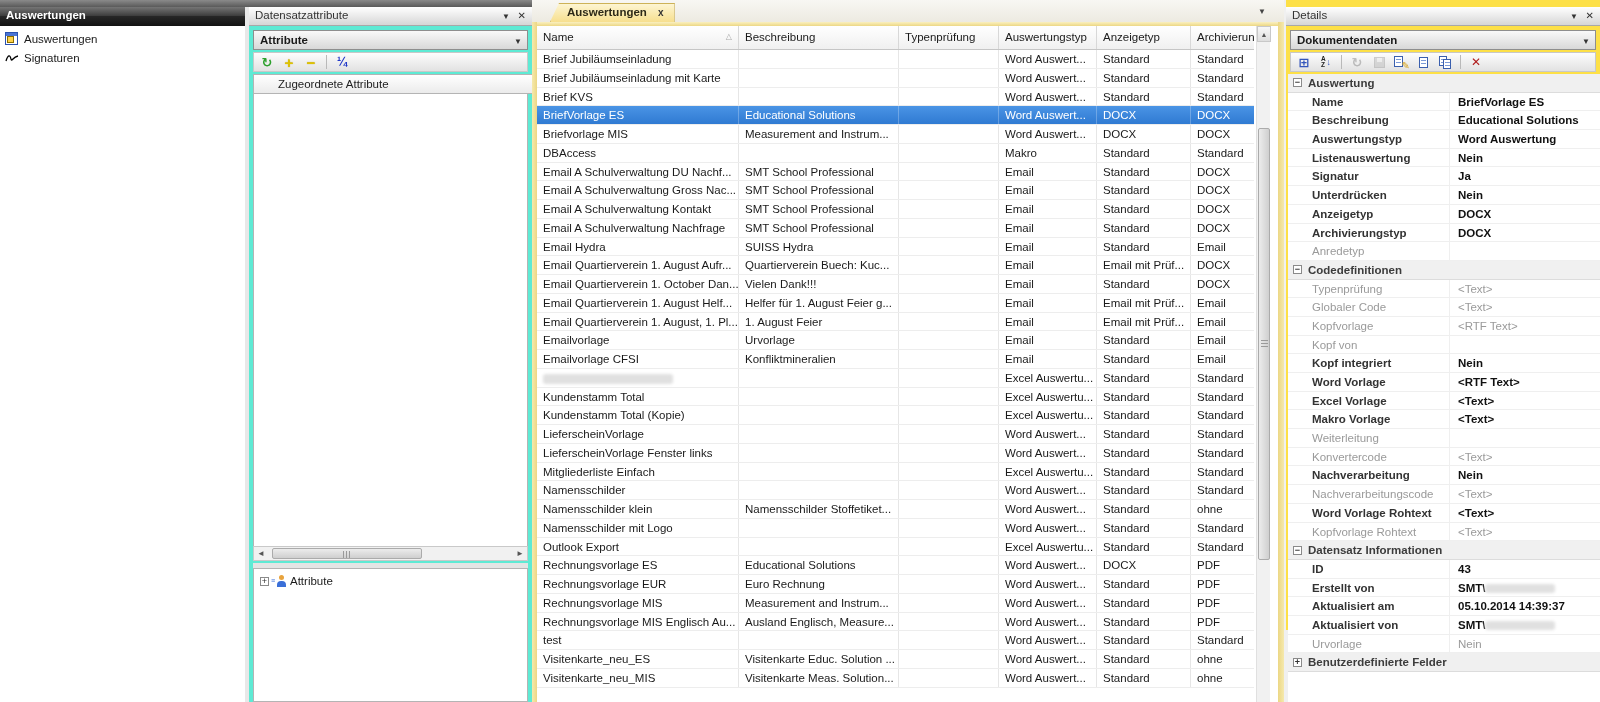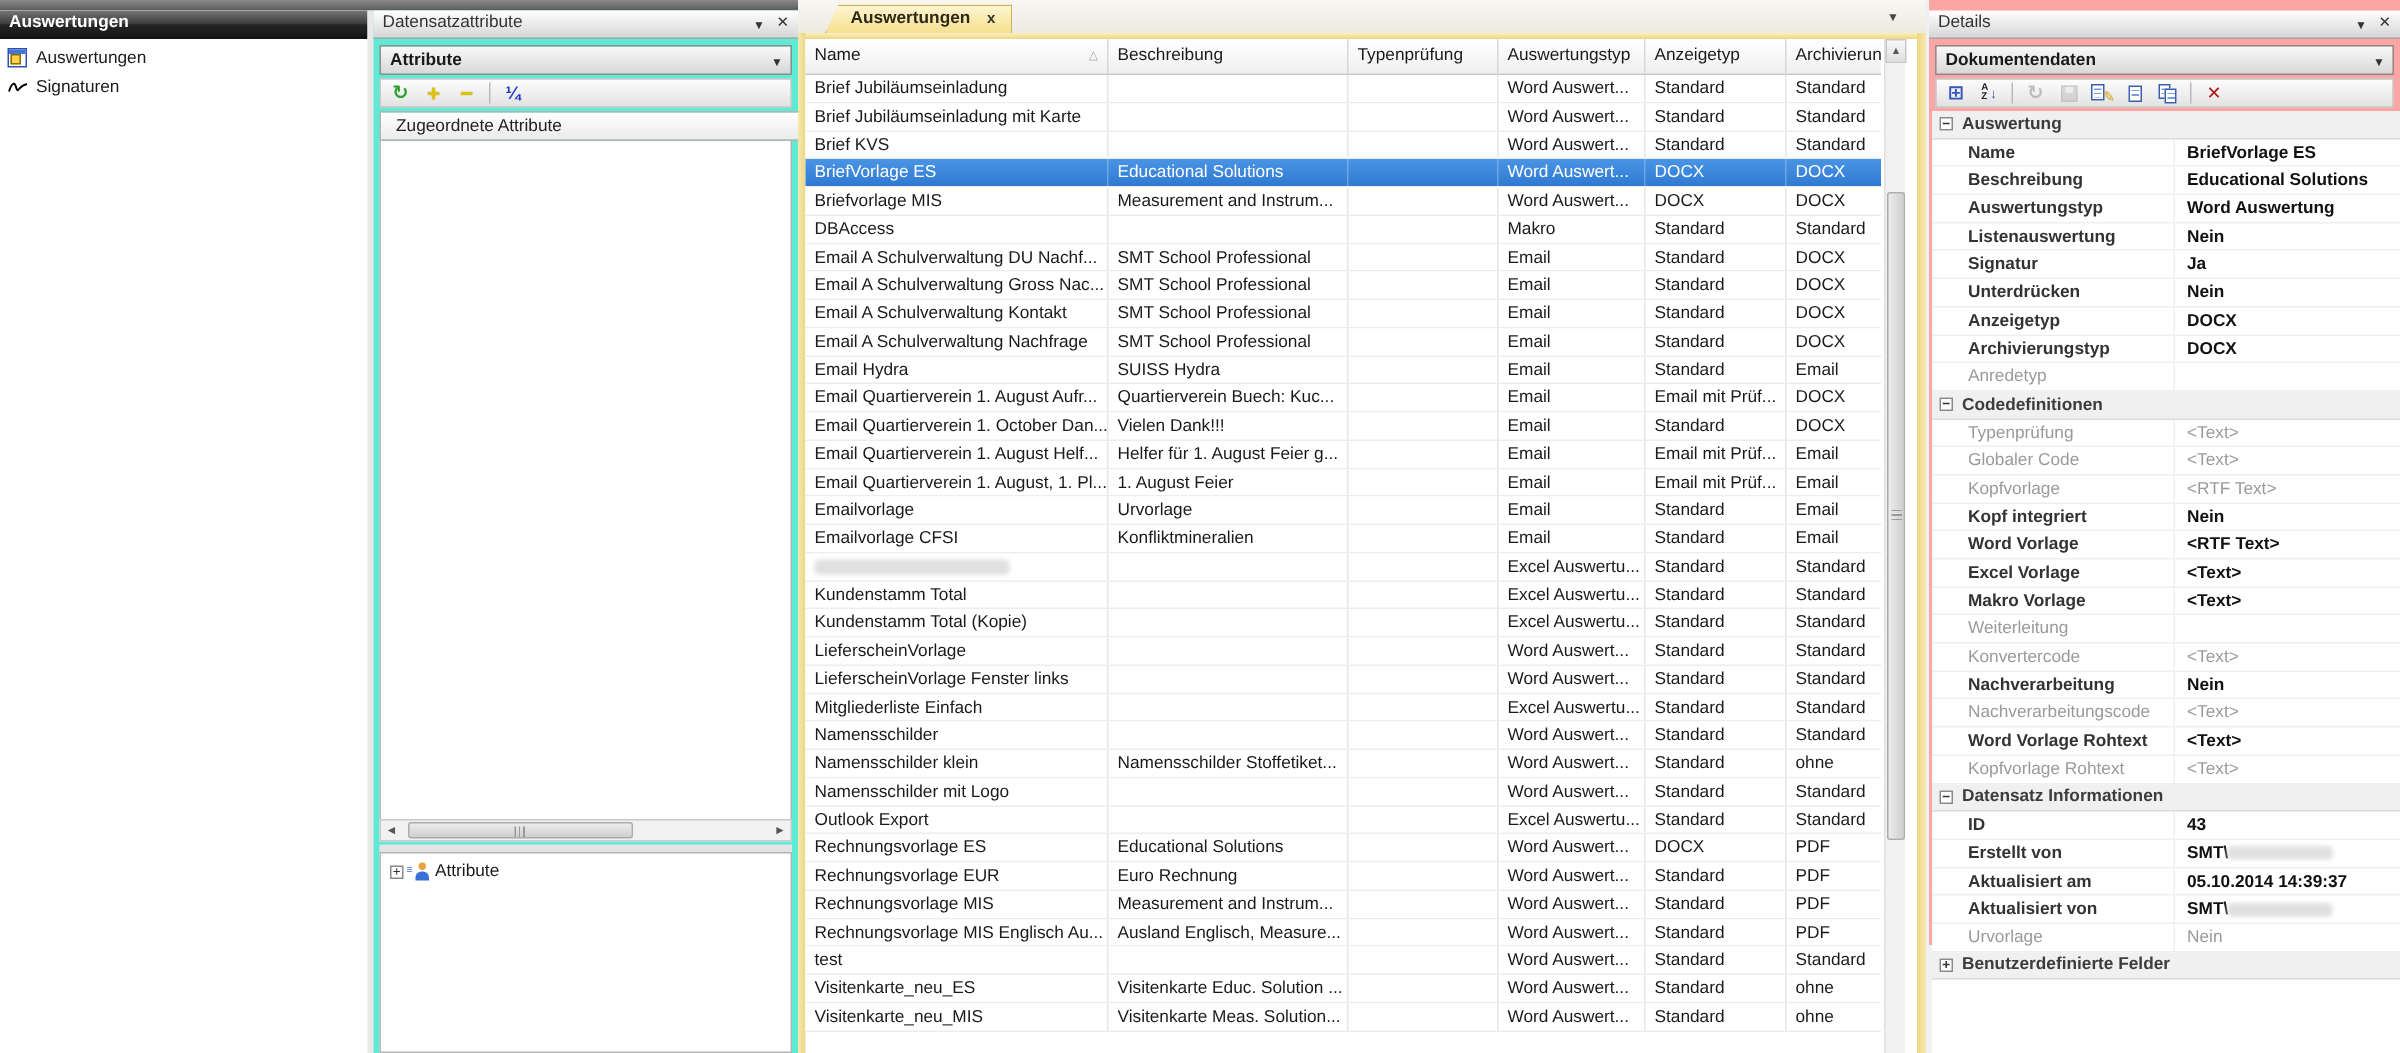--- a/index.html
+++ b/index.html
@@ -40,21 +40,21 @@
     background:linear-gradient(#f9f9f9,#d8d8d8); font-weight:bold; padding:3px 18px 0 6px; }
   .combo-arr { position:absolute; right:5px; top:6px; font-size:8px; color:#333; }
   #attr-combo { top:23px; }
   .toolbar { position:absolute; left:4px; width:275px; height:20px; background:linear-gradient(#fdfdfd,#e2e2e2);
     border:1px solid #c8c8c8; display:flex; align-items:center; padding-left:4px; gap:4px; }
   #attr-toolbar { top:45px; }
   .tbtn { width:18px; height:16px; display:inline-flex; align-items:center; justify-content:center; }
   .tbtn.disabled { filter:grayscale(1); opacity:.45; }
   .tsep { width:1px; height:14px; background:#b9b9b9; margin:0 2px; }
   .list-hdr { position:absolute; left:4px; top:67px; width:308px; height:20px;
-    background:linear-gradient(#ffffff,#ebebeb); border:1px solid #b4b4b4; padding:3px 0 0 10px; color:#222; }
+    background:linear-gradient(#ffffff,#ebebeb); border:1px solid #b4b4b4; padding:3px 0 0 24px; color:#222; }
   .attr-list { position:absolute; left:4px; top:87px; width:275px; height:452px; background:#fff;
     border-left:1px solid #b4b4b4; border-right:1px solid #b4b4b4; }
   .hscroll { position:absolute; left:4px; top:539px; width:275px; height:15px; background:#f1f1f1;
     border:1px solid #c9c9c9; display:flex; align-items:center; }
   .hs-arr { width:14px; text-align:center; font-size:8px; color:#555; }
   .hs-thumb { position:relative; margin-left:4px; width:150px; height:11px; border:1px solid #ababab; border-radius:2px;
     background:linear-gradient(#ececec,#cfcfcf); }
   .hs-thumb::after { content:""; position:absolute; left:50%; top:2px; width:8px; height:7px; transform:translateX(-50%);
     background:repeating-linear-gradient(90deg,#9a9a9a 0 1px,transparent 1px 3px); }
   .hs-arr.right { margin-left:auto; }
@@ -94,21 +94,21 @@
 
   .vscroll { position:absolute; left:719px; top:0; width:14px; height:676px; background:#f1f1f1; border-left:1px solid #e0e0e0; }
   .vs-arr { position:absolute; left:0; top:0; width:14px; height:16px; text-align:center; font-size:7px; padding-top:4px;
     color:#555; background:linear-gradient(#f8f8f8,#dedede); border:1px solid #c8c8c8; }
   .vs-thumb { position:absolute; left:1px; top:102px; width:12px; height:432px; border:1px solid #ababab; border-radius:2px;
     background:linear-gradient(90deg,#ececec,#cfcfcf); }
   .vs-thumb::after { content:""; position:absolute; top:50%; left:2px; width:7px; height:8px; transform:translateY(-50%);
     background:repeating-linear-gradient(180deg,#9a9a9a 0 1px,transparent 1px 3px); }
 
   
-  #details-panel { position:absolute; left:1286px; top:0; width:314px; height:630px; background:#fca5a5;text-decoration:underline; }
+  #details-panel { position:absolute; left:1286px; top:0; width:314px; height:630px; background:#fde047;text-decoration:underline; }
   #details-header { position:absolute; left:0; top:7px; width:314px; }
   #details-combo { top:30px; width:306px; }
   #details-toolbar { top:52px; width:306px; }
   #propgrid { position:absolute; left:2px; top:74px; width:312px; height:628px; background:#fff; overflow:hidden; }
   .psec { height:18.7px; background:#f0f0f0; border-bottom:1px solid #dcdcdc; display:flex; align-items:center; gap:6px;
     padding-left:5px; font-weight:bold; color:#3c3c3c; }
   .prow { display:flex; height:18.7px; border-bottom:1px solid #efefef; }
   .pl { width:162px; padding:3px 0 0 24px; white-space:nowrap; overflow:hidden; border-right:1px solid #efefef;
     color:#333; font-weight:bold; }
   .pv { flex:1; padding:3px 0 0 8px; white-space:nowrap; overflow:hidden; color:#111; font-weight:bold; }
@@ -613,20 +613,24 @@
           <span class="pv">&lt;Text&gt;</span>
         </div>
         <div class="prow muted">
           <span class="pl">Globaler Code</span>
           <span class="pv">&lt;Text&gt;</span>
         </div>
         <div class="prow muted">
           <span class="pl">Kopfvorlage</span>
           <span class="pv">&lt;RTF Text&gt;</span>
         </div>
+        <div class="prow muted">
+          <span class="pl">Kopf von</span>
+          <span class="pv"></span>
+        </div>
         <div class="prow">
           <span class="pl">Kopf integriert</span>
           <span class="pv">Nein</span>
         </div>
         <div class="prow">
           <span class="pl">Word Vorlage</span>
           <span class="pv">&lt;RTF Text&gt;</span>
         </div>
         <div class="prow">
           <span class="pl">Excel Vorlage</span>

